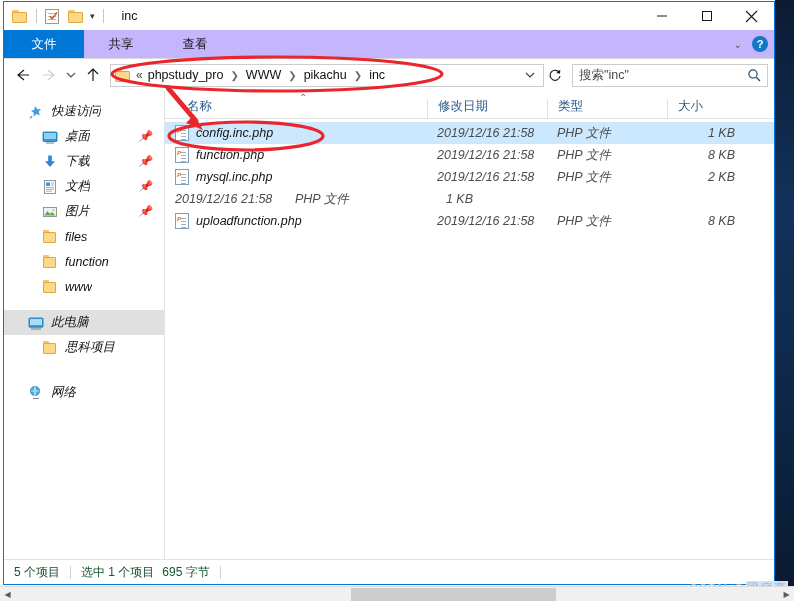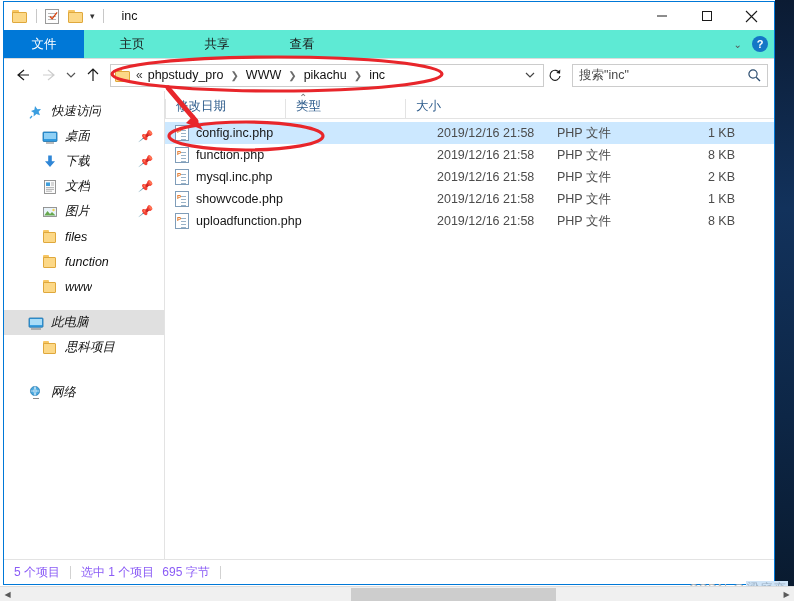--- a/index.html
+++ b/index.html
@@ -134,24 +134,23 @@
     color: #111;
   }
   .wbtn svg { display: block; }
 
   
   #ribbon {
     height: 28px;
     flex: none;
     display: flex;
     align-items: stretch;
-    background: #5eead4;
+    background: #c4b5fd;
     border-bottom: 1px solid #dcdcdc;
     position: relative;
-    gap: 11px;
   }
   .rtab {
     display: flex;
     align-items: center;
     justify-content: center;
     padding: 0 14px;
     font-size: 12.5px;
     color: #1a1a1a;
     min-width: 46px;
   }
@@ -353,21 +352,21 @@
   .col-name { width: 262px; }
   .col-date { width: 120px; }
   .col-type { width: 120px; }
   .col-size { width: 78px; }
   .sort-caret {
     position: absolute;
     left: 134px; top: 1px;
     color: #7a7a7a;
     font-size: 10px;
   }
-  #rows { flex: 1; overflow: hidden; padding-top: 3px; }
+  #rows { flex: 1; overflow: hidden; padding-top: 3px; font-style: italic; }
   .frow {
     height: 22px;
     display: flex;
     align-items: center;
     font-size: 12.5px;
     color: #202020;
   }
   .frow.selected { background: #cce8ff; }
   .fcell {
     box-sizing: border-box;
@@ -422,21 +421,21 @@
   
   #statusbar {
     height: 24px;
     flex: none;
     border-top: 1px solid #e3e3e3;
     display: flex;
     align-items: center;
     background: #ffffff;
     padding-left: 10px;
     font-size: 12px;
-    color: #8b5cf6;
+    color: #14532d;
     position: relative;
   }
   .status-sep {
     width: 1px; height: 13px;
     background: #d2d2d2;
     margin: 0 10px;
   }
   .status-sep.tail { margin-left: 10px; }
   #watermark {
     position: absolute;
@@ -525,21 +524,20 @@
         <div class="wbtn">
           <svg width="13" height="13" viewBox="0 0 13 13">
               <path d="M1 1 L12 12 M12 1 L1 12" stroke="#1a1a1a" stroke-width="1.1"></path>
             </svg>
         </div>
       </div>
     </div>
 
     <div id="ribbon">
       <div class="rtab file">文件</div>
-      <div class="rtab">主页</div>
       <div class="rtab">共享</div>
       <div class="rtab">查看</div>
       <div class="ribbon-right">
         <div class="chev-sm">⌄</div>
         <div class="help-ico">?</div>
       </div>
     </div>
 
     <div id="navbar">
       <div class="navbtn">
@@ -693,20 +691,21 @@
               <path d="M2.5 6 H11.5 M7 1.5 Q4.6 6 7 10.6 M7 1.5 Q9.4 6 7 10.6" stroke="#e7f4fb" stroke-width="0.7" fill="none"></path>
               <path d="M5 13.5 H11" stroke="#8a8a8a" stroke-width="1"></path>
             </svg>
           </div>
           <span class="side-label">网络</span>
         </div>
       </div>
 
       <div id="filepane">
         <div id="colheader">
+          <div class="colh first col-name">名称</div>
           <div class="colh col-date">修改日期</div>
           <div class="colh col-type">类型</div>
           <div class="colh col-size">大小</div>
           <div class="sort-caret">⌃</div>
         </div>
 
         <div id="rows">
 
           <div class="frow selected">
             <div class="fcell name">
@@ -750,30 +749,20 @@
                 <span class="mark">P</span>
               </span>
               <span>mysql.inc.php</span>
             </div>
             <div class="fcell date">2019/12/16 21:58</div>
             <div class="fcell type">PHP 文件</div>
             <div class="fcell size">2 KB</div>
           </div>
 
           <div class="frow">
-            <div class="fcell name">
-              <span class="php-ico">
-                <i class="ln"></i>
-                  <i class="ln"></i>
-                  <i class="ln"></i>
-                  <i class="ln"></i>
-                <span class="mark">P</span>
-              </span>
-              <span>showvcode.php</span>
-            </div>
             <div class="fcell date">2019/12/16 21:58</div>
             <div class="fcell type">PHP 文件</div>
             <div class="fcell size">1 KB</div>
           </div>
 
           <div class="frow">
             <div class="fcell name">
               <span class="php-ico">
                 <i class="ln"></i>
                   <i class="ln"></i>

